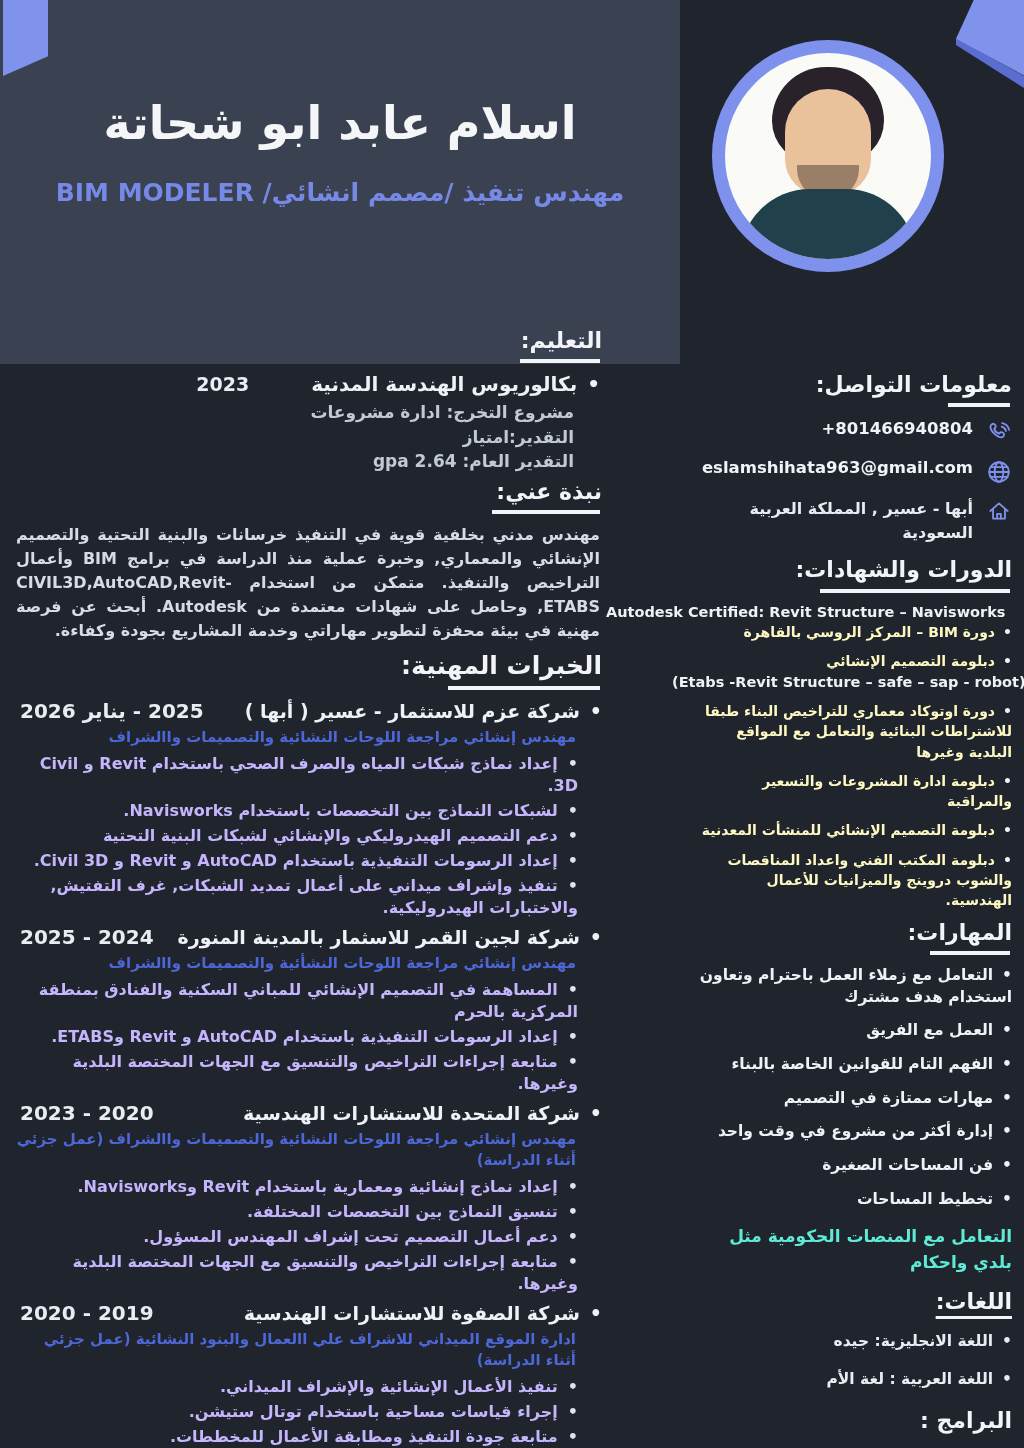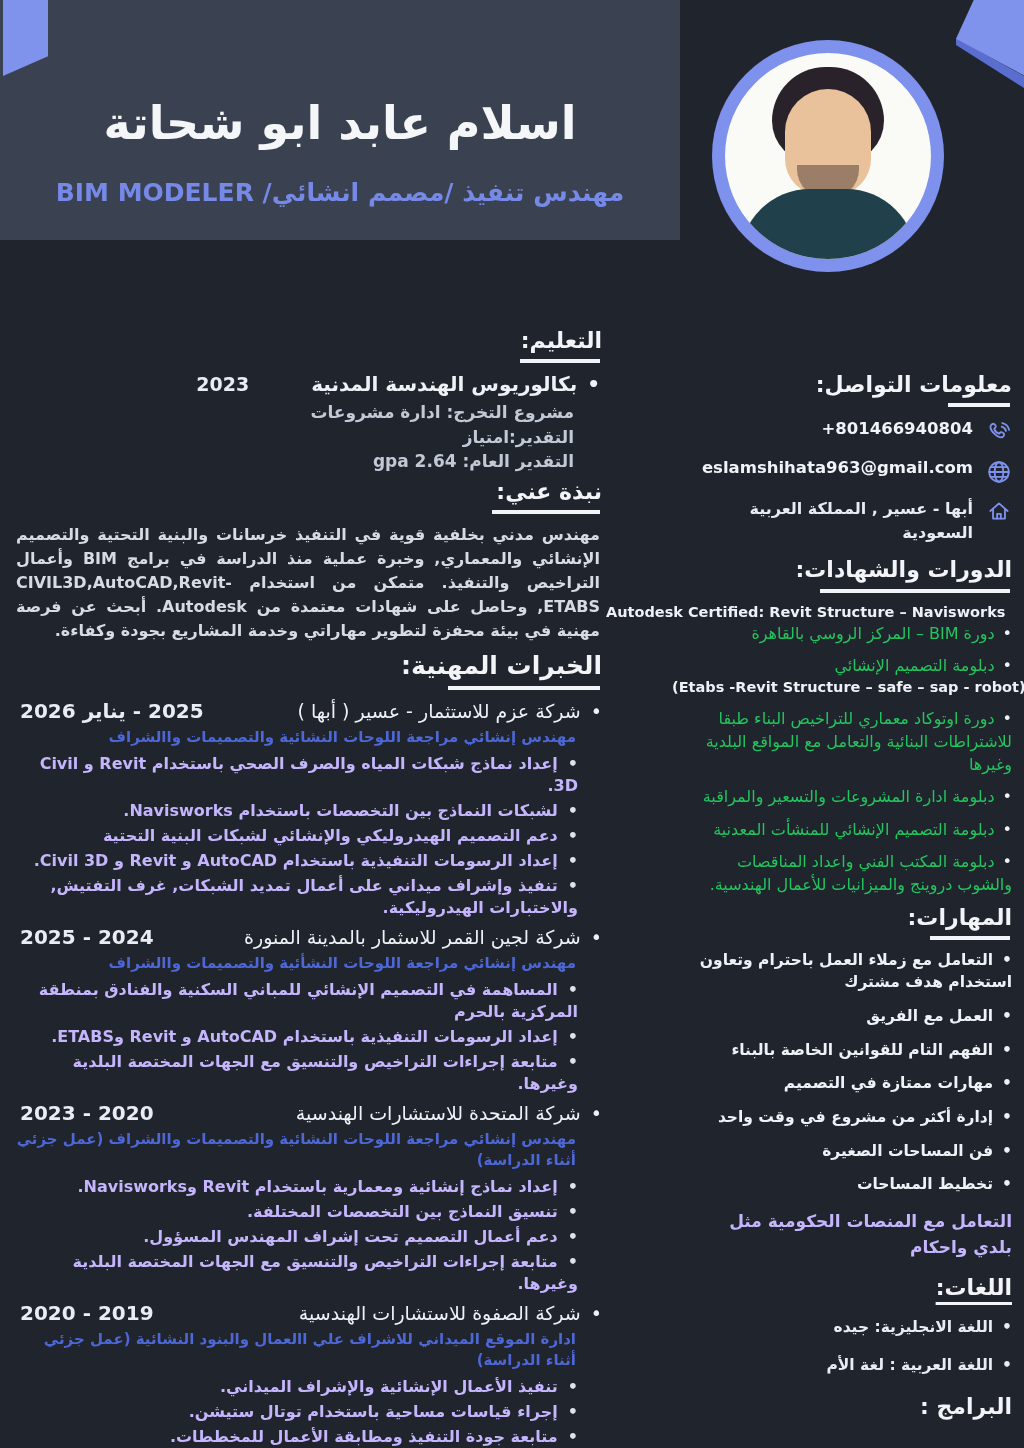--- a/index.html
+++ b/index.html
@@ -1,21 +1,21 @@
 <!DOCTYPE html>
 <html lang="ar"><head>
 <meta charset="utf-8">
 <style>
   html,body{margin:0;padding:0;}
   body{
     width:1024px;height:1448px;position:relative;overflow:hidden;
     background:#20242c;font-family:"DejaVu Sans","Liberation Sans",sans-serif;
   }
   
-  .header-block{position:absolute;left:0;top:0;width:680px;height:240px;background:#3a4150;text-align:center;}
+  .header-block{position:absolute;left:0;top:0;width:680px;height:364px;background:#3a4150;text-align:center;}
   .person-name{margin-top:96px;font-size:46px;font-weight:bold;color:#f5f6f8;letter-spacing:1px;}
   .person-title{margin-top:28px;font-size:25px;font-weight:bold;color:#7689e7;direction:rtl;}
   .ribbon-left{position:absolute;left:3px;top:0;width:45px;height:76px;background:#8093ec;
     clip-path:polygon(0 0,100% 0,100% 74%,0 100%);}
   .ribbon-right{position:absolute;right:0;top:0;width:68px;height:84px;background:#8093ec;
     clip-path:polygon(26% 0,100% 0,100% 90%,0 46%);}
   .ribbon-right-fold{position:absolute;right:0;top:38px;width:68px;height:50px;background:#5a6ed2;
     clip-path:polygon(0 0,100% 76%,100% 100%,0 14%);}
   
   .photo-ring{position:absolute;left:712px;top:40px;width:232px;height:232px;border-radius:50%;background:#7e91ec;}
@@ -36,45 +36,45 @@
     padding:12px 86px 0 16px;direction:rtl;text-align:right;}
   .edu-row{display:flex;align-items:baseline;gap:62px;margin:4px 2px 4px 0;}
   .edu-degree{font-size:20px;font-weight:bold;color:#eef1f6;}
   .edu-year{font-size:19px;font-weight:bold;color:#e9edf3;}
   .dot{margin-left:10px;color:#eef1f6;}
   .edu-details{list-style:none;margin:0 28px 6px 0;padding:0;font-size:17px;font-weight:600;color:#c2c9d6;line-height:1.42;}
   .about-text{font-size:16px;line-height:1.5;color:#d6dbe4;font-weight:600;text-align:justify;margin:2px 2px 8px 0;}
   .exp-heading{margin-top:8px;}
   .job{margin-bottom:6px;}
   .job-head{display:flex;justify-content:space-between;align-items:baseline;}
-  .company{font-size:19px;font-weight:normal;color:#eef1f6;line-height:1.35;}
+  .company{font-size:19px;font-weight:bold;color:#eef1f6;line-height:1.35;}
   .dates{font-size:20px;font-weight:bold;color:#e9edf3;margin-left:4px;white-space:nowrap;}
   .role{font-size:15px;font-weight:bold;color:#4d67d6;margin:2px 26px 5px 0;line-height:1.4;}
   .points{list-style:none;margin:0;padding:0 24px 0 0;}
   .points li{font-size:16px;font-weight:600;color:#c4b5fd;line-height:1.38;margin-bottom:3px;}
   .points li::before{content:"•";margin-left:10px;color:#dfe3ea;}
   
   .side-col{position:absolute;left:690px;top:316px;width:330px;box-sizing:border-box;
     padding:56px 8px 0 8px;direction:rtl;text-align:right;}
   .contact-list{margin:12px 0 4px;}
   .c-row{display:flex;align-items:flex-start;gap:13px;margin-bottom:12px;}
   .c-ic{width:26px;height:26px;flex:none;margin-top:1px;}
   .c-text{font-size:16.5px;font-weight:bold;color:#f0f3f7;}
   .c-text-ar{font-size:16px;font-weight:600;color:#e7ebf2;line-height:1.5;}
   .ltr{direction:ltr;unicode-bidi:embed;}
   .course{margin-bottom:9px;}
-  .course-ar{font-size:16px;font-weight:normal;color:#22c55e;line-height:1.45;}
+  .course-ar{font-size:14px;font-weight:bold;color:#fef9c3;line-height:1.45;}
   .course-ar.b::before{content:"•";margin-left:8px;color:#eef1f6;}
   .course-en{direction:ltr;font-size:14.5px;font-weight:bold;color:#eef1f6;line-height:1.4;white-space:nowrap;text-align:left;}
   .pull-left{margin-left:-92px;}
   .pull-left-sm{margin-left:-26px;}
   .skills-list{list-style:none;margin:10px 0 0;padding:0;}
   .skills-list li{font-size:15.5px;font-weight:bold;color:#eef1f6;line-height:1.4;margin-bottom:12px;}
   .skills-list li::before{content:"•";margin-left:9px;}
-  .gov-note{font-size:17px;font-weight:bold;color:#c4b5fd;line-height:1.55;margin:2px 0 14px;}
+  .gov-note{font-size:17px;font-weight:bold;color:#5eead4;line-height:1.55;margin:2px 0 14px;}
   .lang-heading{font-size:22px;font-weight:bold;color:#f2f4f8;text-decoration:underline;text-underline-offset:7px;text-decoration-thickness:3px;margin:4px 0 18px;}
   .lang-list{list-style:none;margin:0;padding:0;}
   .lang-list li{font-size:15.5px;font-weight:bold;color:#e9edf3;margin-bottom:20px;}
   .lang-list li::before{content:"•";margin-left:9px;}
 </style>
 </head>
 <body>
 
 <div class="header-block">
   <div class="person-name">اسلام عابد ابو شحاتة</div>

